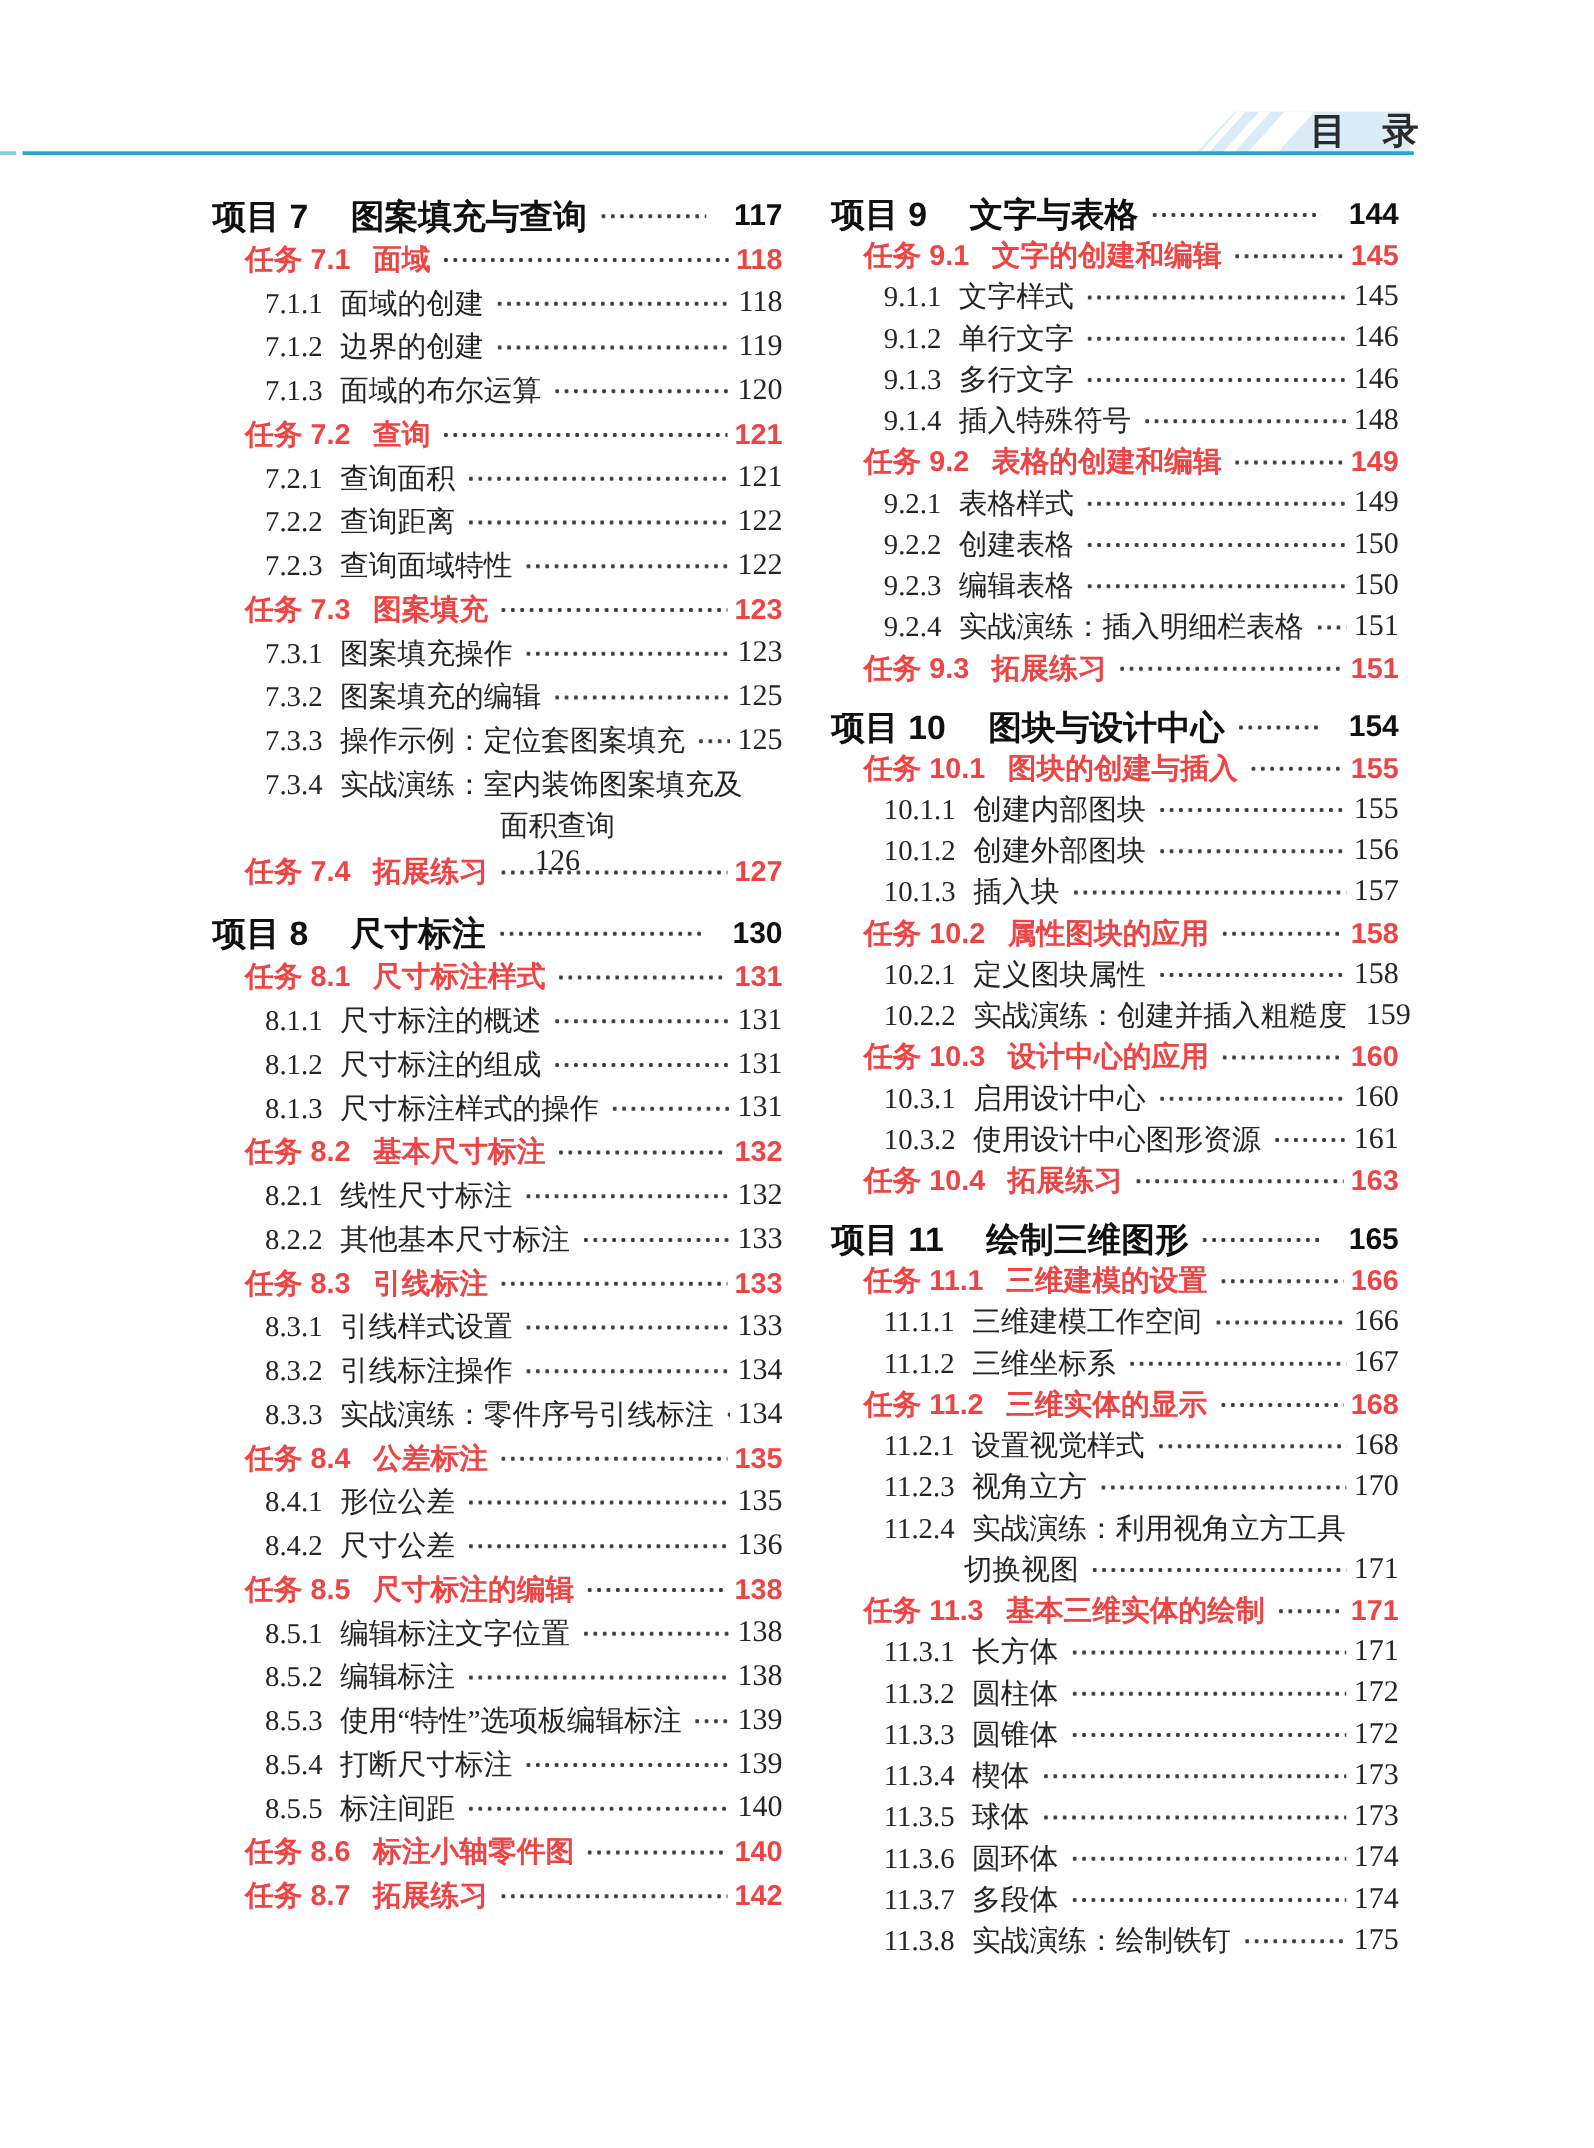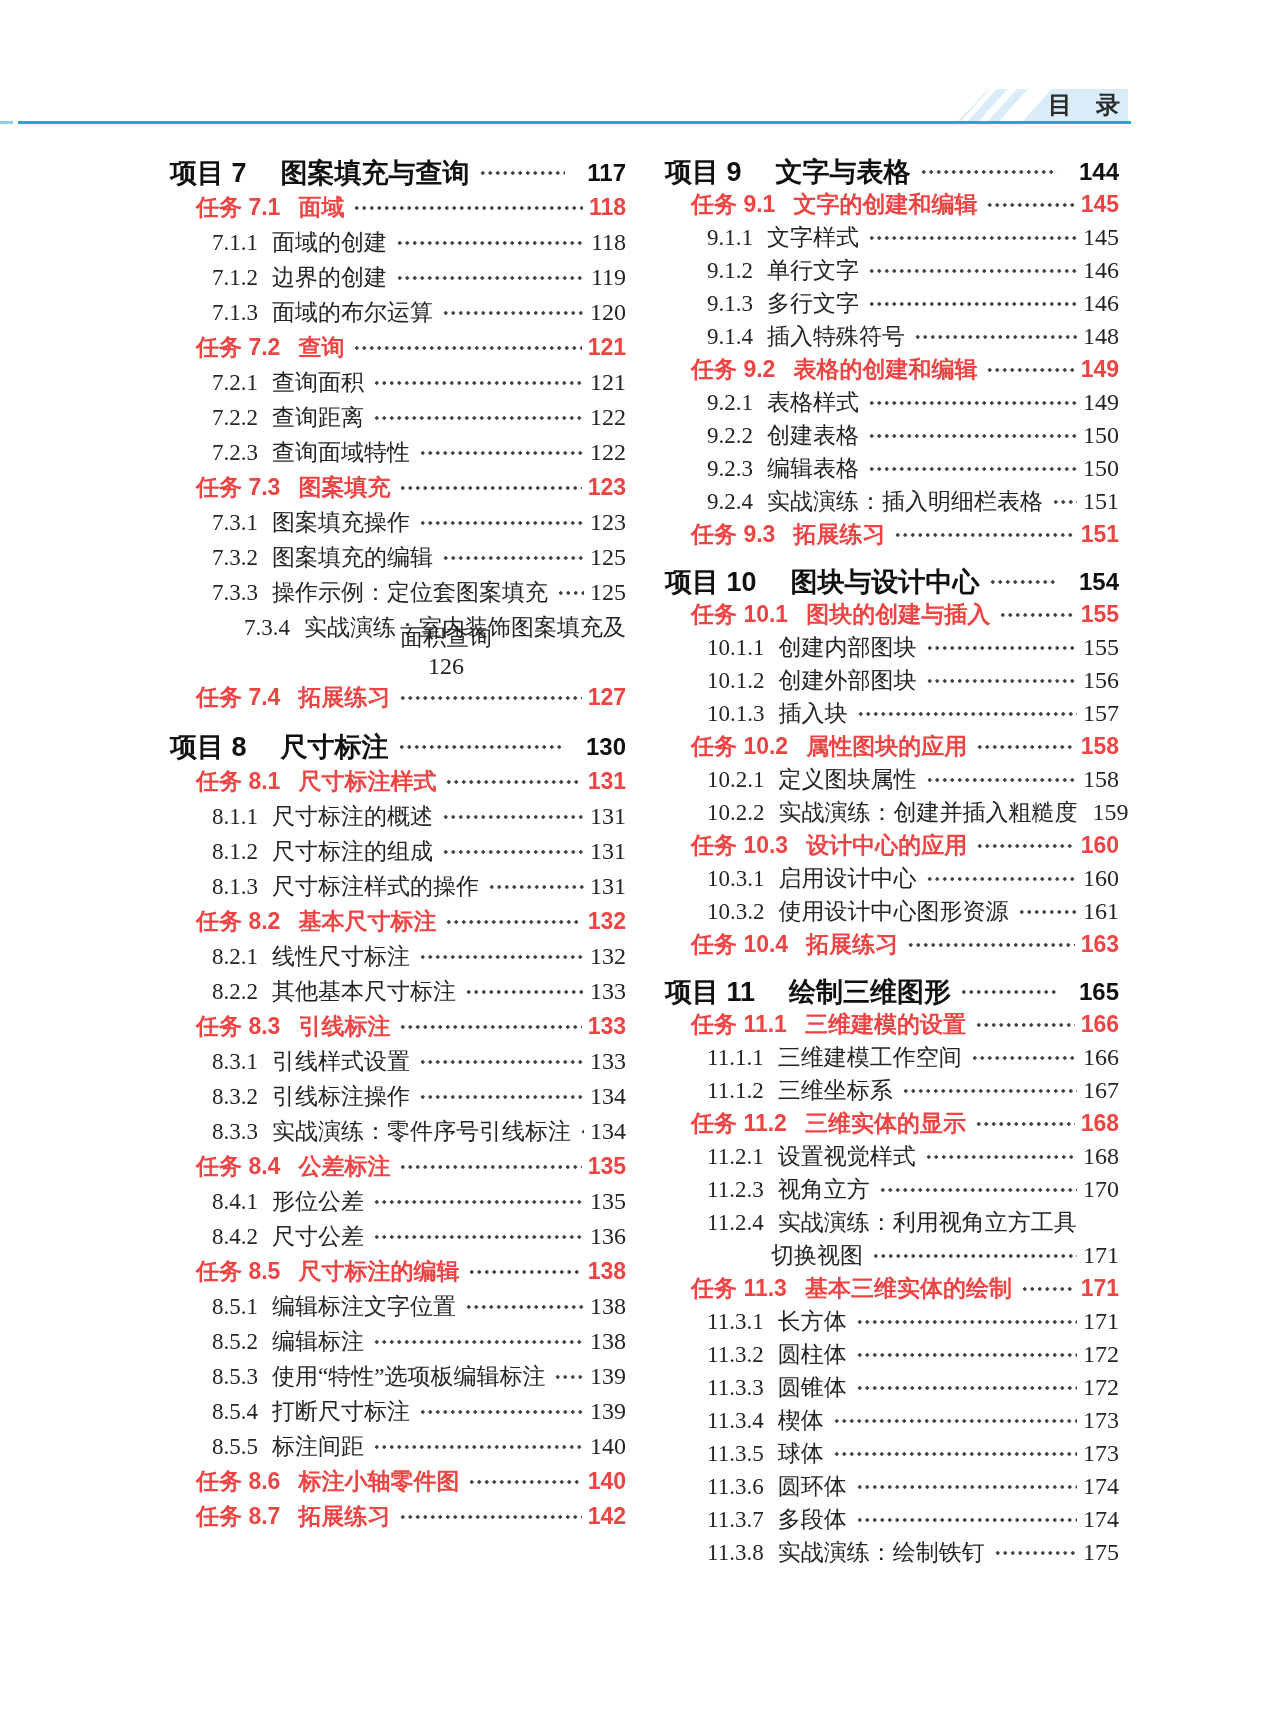--- a/index.html
+++ b/index.html
@@ -15,35 +15,35 @@
   }
   .header-band .stripe{
     position:absolute;top:-8px;bottom:-8px;background:#ffffff;
     transform:skewX(-42deg);
   }
   .stripe.s1{left:18px;width:7px;}
   .stripe.s2{left:36px;width:9px;}
   .stripe.s3{left:56px;width:24px;}
   .header-title{
     position:absolute;left:1048px;top:87px;height:36px;line-height:36px;
-    font-size:24px;font-weight:700;color:#2a2a2a;
+    font-size:29px;font-weight:700;color:#2a2a2a;
     font-family:"Liberation Sans",sans-serif;white-space:nowrap;
   }
   .header-line{
     position:absolute;left:18px;top:121px;width:1113px;height:3px;
   }
   .header-line-stub{
     position:absolute;left:0;top:121px;width:13px;height:3px;
   }
   
   .toc-col{position:absolute;top:155px;}
   .col-left{left:170px;width:456px;}
   .col-right{left:665px;width:454px;}
   .row{display:flex;align-items:center;white-space:nowrap;}
-  .col-left .row{height:35px;justify-content:flex-end;}
+  .col-left .row{height:35px;}
   .col-right .row{height:33px;align-items:center;}
   .row.gapped{margin-top:14px;}
 
   .row.project{font-size:27px;font-weight:700;color:#101010;}
   .row.project .num{margin-right:34px;}
   .row.task{font-size:23px;font-weight:700;color:#ef4444;padding-left:26px;}
   .row.task .num{margin-right:18px;}
   .row.sub,.row.cont{
     font-family:"Liberation Serif",serif;font-size:23px;color:#242424;
     font-weight:400;

